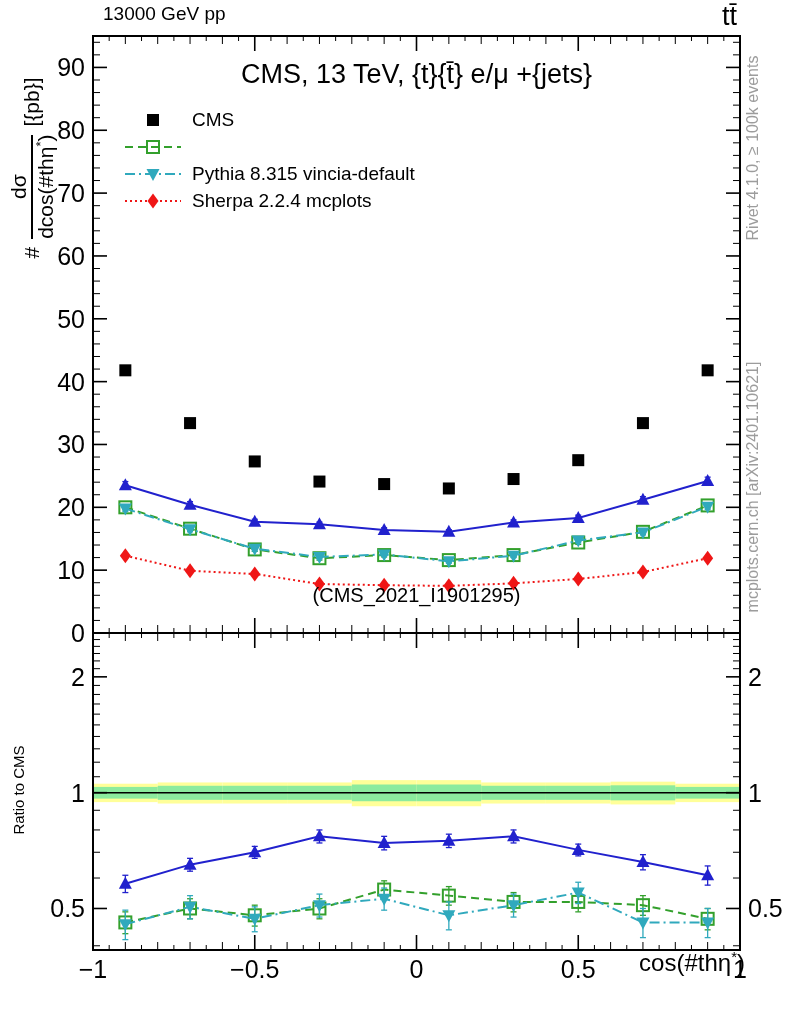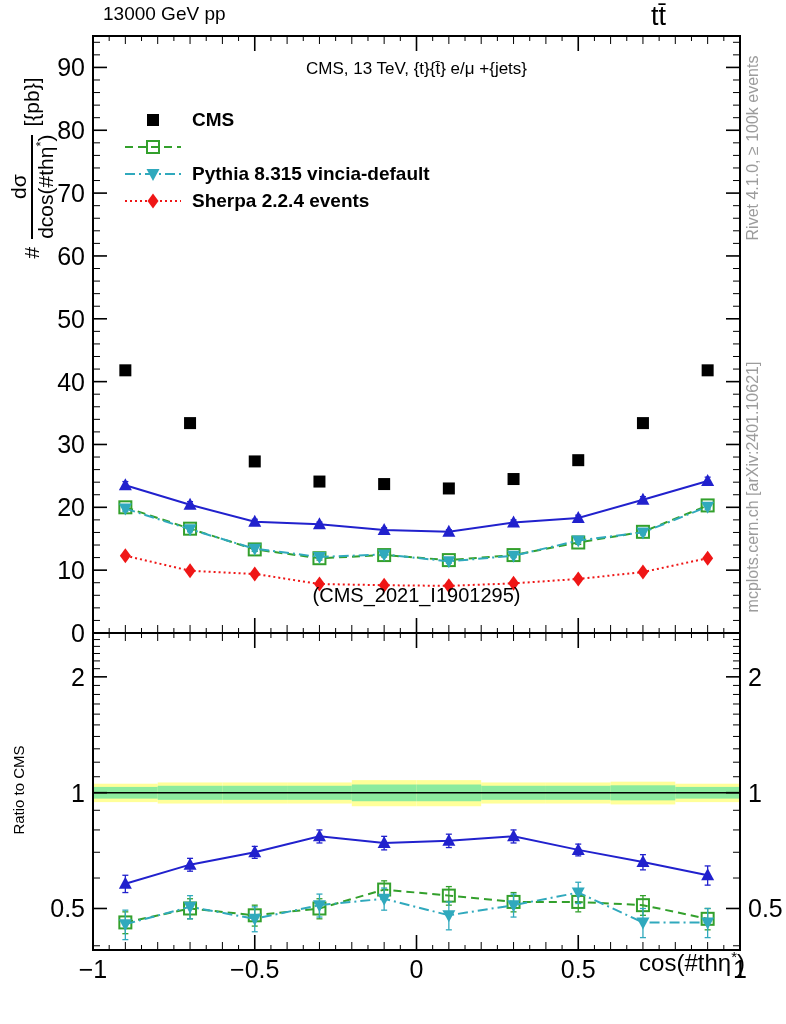--- a/index.html
+++ b/index.html
@@ -3,25 +3,25 @@
 <meta charset="utf-8">
 <style>
   html,body{margin:0;padding:0;}
   body{
     width:786px;height:1024px;position:relative;background:#ffffff;
     font-family:"Liberation Sans", sans-serif;color:#000;overflow:hidden;
   }
   #chart-svg{position:absolute;left:0;top:0;}
   .abs{position:absolute;}
   .hdr-left{left:103px;top:3px;font-size:19px;letter-spacing:0px;}
-  .hdr-right{left:580px;top:1px;width:157px;text-align:center;font-size:27px;}
-  .panel-title{left:93px;top:59px;width:647px;text-align:center;font-size:17px;}
+  .hdr-right{left:580px;top:1px;width:157px;text-align:right;font-size:27px;}
+  .panel-title{left:93px;top:59px;width:647px;text-align:center;font-size:27px;}
   .watermark{left:93px;top:584px;width:647px;text-align:center;font-size:20px;color:#000000;}
   .legend{left:124px;top:106px;}
-  .legend-row{display:flex;align-items:center;height:27px;font-weight:bold;}
+  .legend-row{display:flex;align-items:center;height:27px;}
   .legend-row svg{margin-right:10px;flex:0 0 auto;}
   .legend-label{font-size:19px;white-space:nowrap;}
   .ylabel-main{
     left:-108px;top:138px;width:280px;height:60px;
     transform:rotate(-90deg);
     display:flex;align-items:center;justify-content:center;gap:8px;
     font-size:21px;
   }
   .frac{display:inline-block;text-align:center;line-height:1.1;}
   .frac .bar{border-top:2px solid #000;margin:1px 0;}
@@ -786,21 +786,21 @@
         <line x1="1" y1="9" x2="57" y2="9" stroke="#30a9bd" stroke-width="2" stroke-dasharray="10 4 2 4"></line>
         <polygon points="29,16 22.5,4 35.5,4" fill="#30a9bd"></polygon>
       </svg>
     <span class="legend-label">Pythia 8.315 vincia-default</span>
   </div>
   <div class="legend-row">
     <svg class="legend-swatch" width="58" height="18">
         <line x1="1" y1="9" x2="57" y2="9" stroke="#ef1616" stroke-width="2" stroke-dasharray="2 3"></line>
         <polygon points="29,1.5 34.5,9 29,16.5 23.5,9" fill="#ef1616"></polygon>
       </svg>
-    <span class="legend-label">Sherpa 2.2.4 events</span>
+    <span class="legend-label">Sherpa 2.2.4 mcplots</span>
   </div>
 </div>
 
 <div class="abs ylabel-main">
   <span>#</span>
   <span class="frac">
     <span style="display:block">dσ</span>
     <span class="bar" style="display:block"></span>
     <span style="display:block"><span>dcos(#thη</span><sup>*</sup><span>)</span></span>
   </span>

